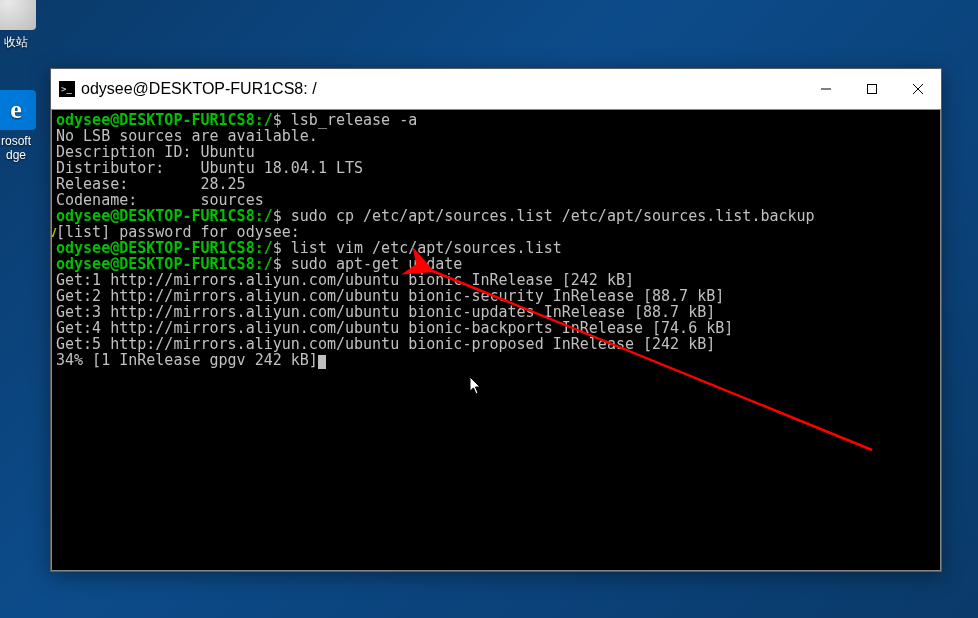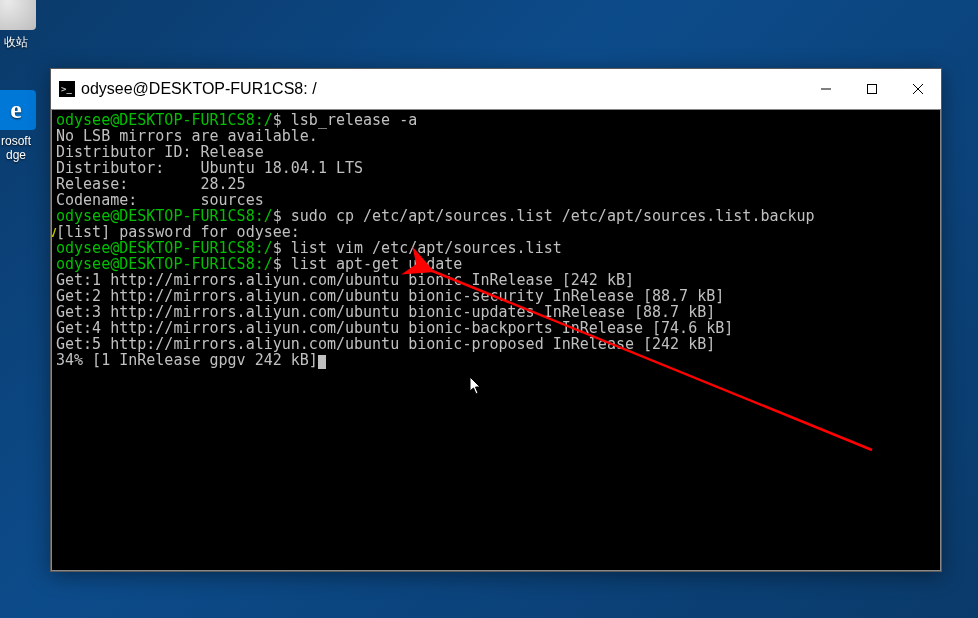--- a/index.html
+++ b/index.html
@@ -91,21 +91,21 @@
     position: relative;
   }
   .terminal-inner {
     padding: 2px 4px;
     font-family: "Consolas", "NSimSun", "SimSun", monospace;
     font-size: 15px;
     line-height: 16px;
     color: #c0c0c0;
     white-space: pre;
   }
-  .prompt { color: #00c000; }
+  .prompt { color: #00c000; font-weight: bold; }
   .cmd    { color: #c0c0c0; }
   .yel    { color: #c0c000; }
   .cursor {
     display:inline-block;
     width:8px;
     height:14px;
     background:#c0c0c0;
     vertical-align:text-bottom;
   }
 
@@ -157,29 +157,29 @@
     <div class="win-btn close">
       <svg width="10" height="10">
           <line x1="0" y1="0" x2="10" y2="10" stroke="#000" stroke-width="1"></line>
           <line x1="10" y1="0" x2="0" y2="10" stroke="#000" stroke-width="1"></line>
         </svg>
     </div>
   </div>
 
   <div class="terminal">
     <div class="terminal-inner"><span class="prompt">odysee@DESKTOP-FUR1CS8:/</span><span class="cmd">$ </span><span class="cmd">lsb_release -a</span>
-<span>No LSB mirrors are available.</span>
-<span>Distributor ID: Release</span>
+<span>No LSB sources are available.</span>
+<span>Description ID: Ubuntu</span>
 <span>Distributor:    Ubuntu 18.04.1 LTS</span>
 <span>Release:        28.25</span>
 <span>Codename:       sources</span>
 <span class="prompt">odysee@DESKTOP-FUR1CS8:/</span><span class="cmd">$ </span><span class="cmd">sudo cp /etc/apt/sources.list /etc/apt/sources.list.backup</span>
 <span>[list] password for odysee:</span>
 <span class="prompt">odysee@DESKTOP-FUR1CS8:/</span><span class="cmd">$ </span><span class="cmd">list vim /etc/apt/sources.list</span>
-<span class="prompt">odysee@DESKTOP-FUR1CS8:/</span><span class="cmd">$ </span><span class="cmd">list apt-get update</span>
+<span class="prompt">odysee@DESKTOP-FUR1CS8:/</span><span class="cmd">$ </span><span class="cmd">sudo apt-get update</span>
 <span>Get:1 http://mirrors.aliyun.com/ubuntu bionic InRelease [242 kB]</span>
 <span>Get:2 http://mirrors.aliyun.com/ubuntu bionic-security InRelease [88.7 kB]</span>
 <span>Get:3 http://mirrors.aliyun.com/ubuntu bionic-updates InRelease [88.7 kB]</span>
 <span>Get:4 http://mirrors.aliyun.com/ubuntu bionic-backports InRelease [74.6 kB]</span>
 <span>Get:5 http://mirrors.aliyun.com/ubuntu bionic-proposed InRelease [242 kB]</span>
 <span>34% [1 InRelease gpgv 242 kB]</span><span class="cursor"></span></div>
 
     <span class="yel" style="position:absolute; left:-4px; top:114px; font:15px/16px Consolas,monospace;">v</span>
 
     <svg class="arrow-svg">

